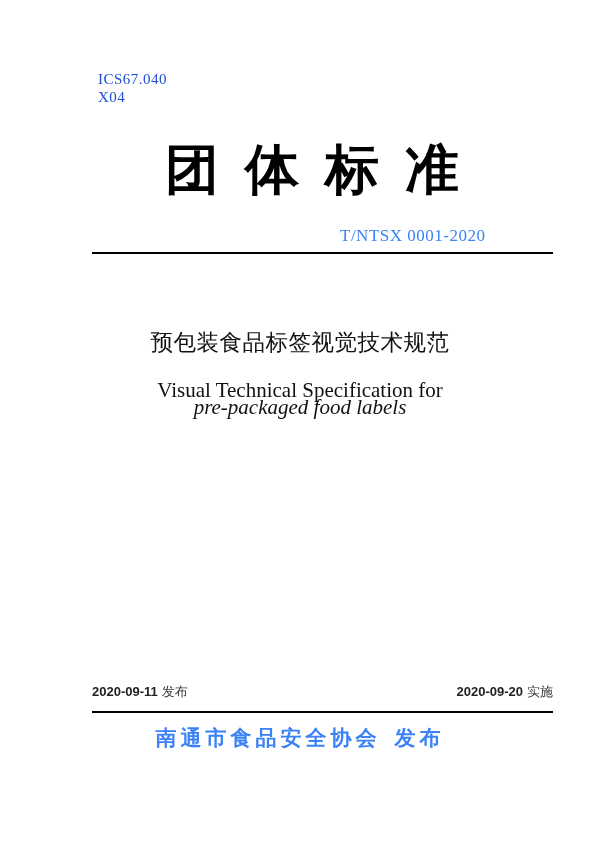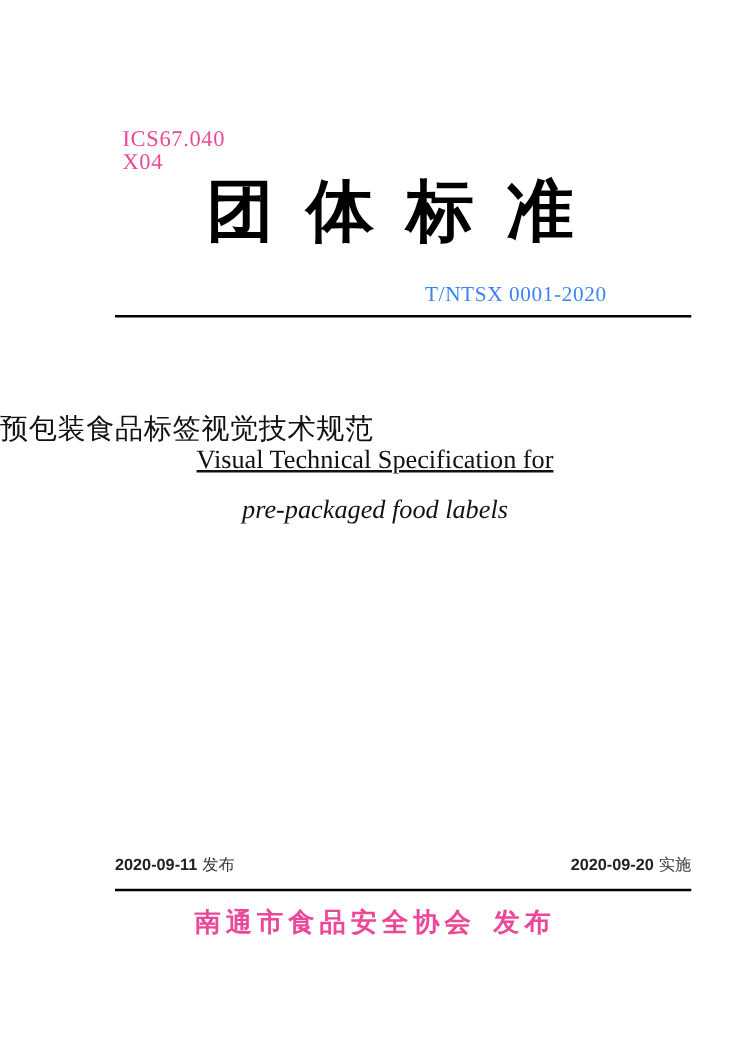--- a/index.html
+++ b/index.html
@@ -13,25 +13,24 @@
     height: 850px;
     background: #ffffff;
     overflow: hidden;
     font-family: "Liberation Serif", serif;
     color: #1a1a1a;
   }
   .ics-block {
     position: absolute;
     left: 98px;
     top: 70px;
-    font-size: 18px;
+    font-size: 15px;
     line-height: 18px;
-    color: #ec4899;
+    color: #1d4ed8;
     letter-spacing: 0.5px;
-    margin-top: 32px;
   }
   .standard-type {
     position: absolute;
     left: 0;
     top: 126px;
     width: 600px;
     text-align: center;
     font-family: "Liberation Sans", "DejaVu Sans", sans-serif;
     font-weight: bold;
     font-size: 54px;
@@ -59,35 +58,36 @@
     border: none;
     margin: 0;
   }
   .rule-top { top: 252px; }
   .rule-bottom { top: 711px; }
   .title-zh {
     position: absolute;
     left: 0;
     top: 327px;
     width: 600px;
+    text-align: center;
     font-size: 22.5px;
     line-height: 32px;
     color: #111111;
     letter-spacing: 0.5px;
   }
   .title-en {
     position: absolute;
     left: 0;
     width: 600px;
     text-align: center;
     font-size: 21px;
     line-height: 26px;
     color: #111111;
   }
-  .title-en-1 { top: 354px; text-decoration: underline; }
+  .title-en-1 { top: 377px; }
   .title-en-2 { top: 394px; font-style: italic; }
   .dates-row {
     position: absolute;
     left: 92px;
     top: 683px;
     width: 461px;
     display: flex;
     justify-content: space-between;
     font-family: "Liberation Sans", sans-serif;
     font-size: 13px;
@@ -102,21 +102,21 @@
   }
   .issuer-row {
     position: absolute;
     left: 0;
     top: 724px;
     width: 600px;
     text-align: center;
     font-family: "Liberation Sans", "DejaVu Sans", sans-serif;
     font-weight: bold;
     font-size: 21px;
-    color: #ec4899;
+    color: #3b82f6;
     letter-spacing: 4px;
   }
   .issuer-suffix { margin-left: 14px; }
 </style>
 </head>
 <body>
 
 <div class="page">
 
   <div class="ics-block">

